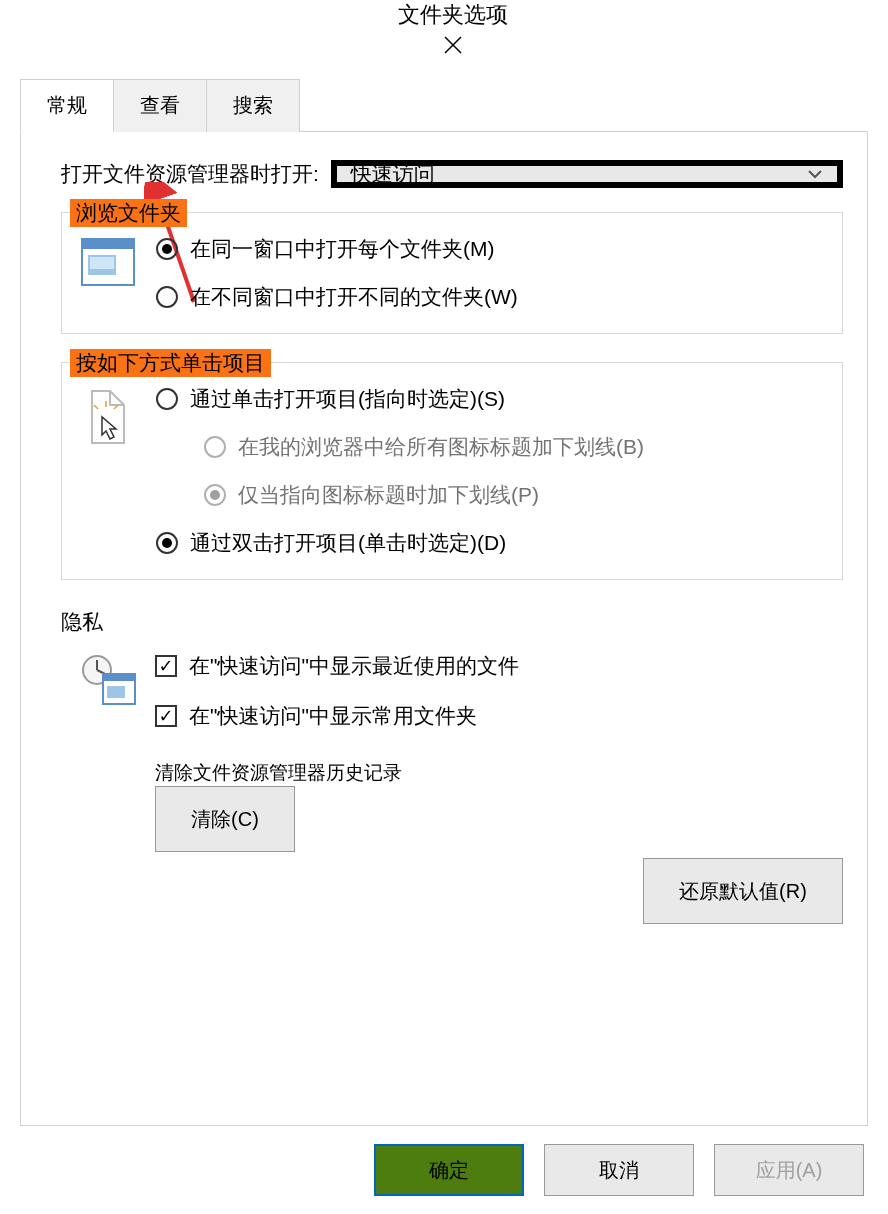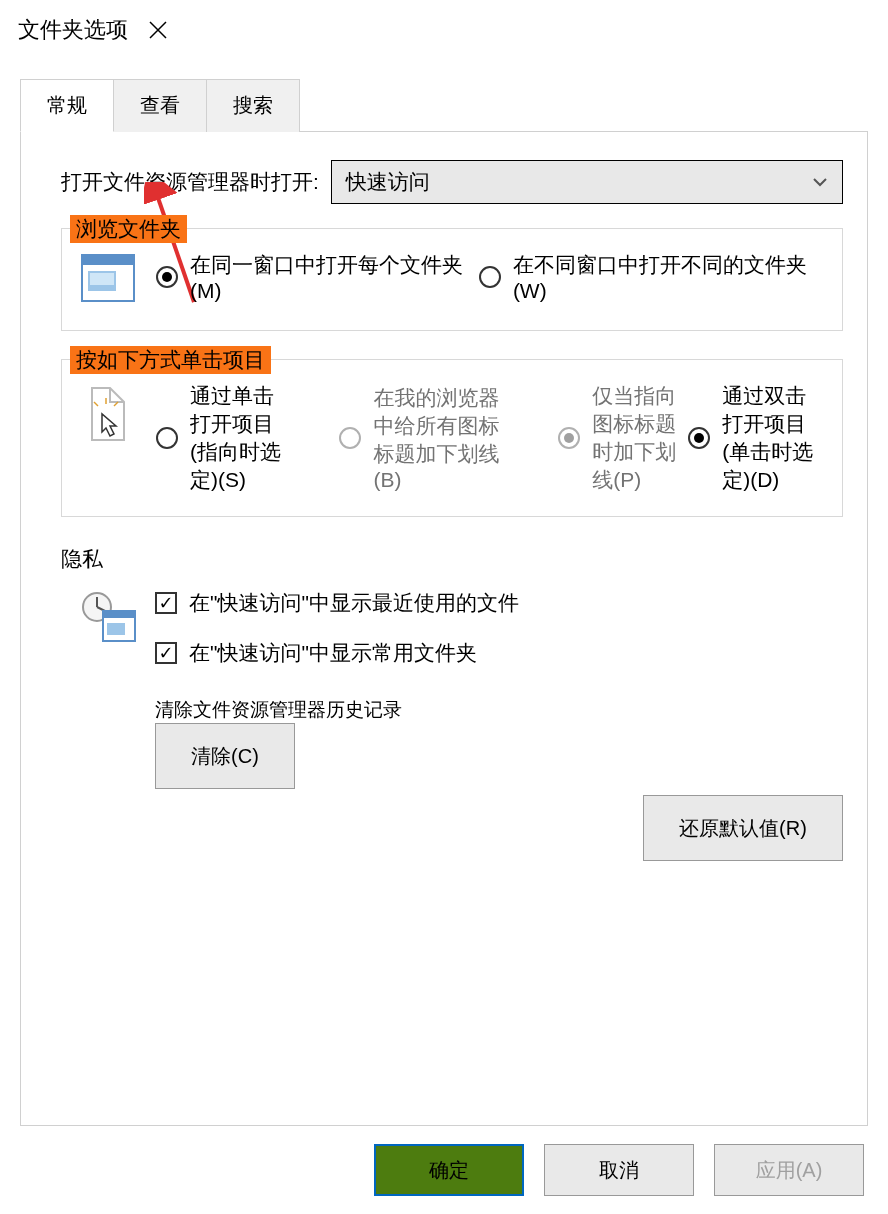--- a/index.html
+++ b/index.html
@@ -6,49 +6,49 @@
 body {
   font-family: "Microsoft YaHei", "Segoe UI", sans-serif;
   font-size: 19px;
   background: #fff;
   width: 888px;
   height: 1214px;
   overflow: hidden;
 }
 .window { width: 100%; height: 100%; display: flex; flex-direction: column; }
 .titlebar {
-  display: flex; justify-content: flex-start; align-items: center;
-  padding: 0 0 0 18px; height: 60px;
+  display: flex; justify-content: center; align-items: center;
+  padding: 0 0 0 18px; height: 60px; flex-direction: column;
 }
 .title { font-size: 22px; color: #000; }
 .close-btn { width: 60px; height: 60px; display: flex; align-items: center; justify-content: center; cursor: pointer; font-size: 24px; }
 .content { flex: 1; padding: 0 20px 18px 20px; display: flex; flex-direction: column; position: relative; }
 .tabs { display: flex; border-bottom: 1px solid #d0d0d0; margin-top: 18px; }
 .tab {
   padding: 12px 26px; font-size: 20px; cursor: pointer;
   border: 1px solid transparent; border-bottom: none;
   background: #f0f0f0; position: relative; top: 1px; text-align: right;
 }
 .tab.active { background: #fff; border: 1px solid #d0d0d0; border-bottom: 1px solid #fff; }
 .tab:not(.active) { border: 1px solid #d0d0d0; border-bottom: none; }
 .tab + .tab { border-left: none; }
 .tab-panel { border: 1px solid #d0d0d0; border-top: none; flex: 1; padding: 28px 24px 0 40px; display: flex; flex-direction: column; }
 .row-open { display: flex; align-items: center; gap: 12px; margin-bottom: 24px; }
 .row-open label { font-size: 21px; }
 .select {
-  flex: 1; height: 44px; border: 1px solid #000000; background: #e8e8e8;
+  flex: 1; height: 28px; border: 6px solid #000000; background: #e8e8e8;
   display: flex; align-items: center; justify-content: space-between;
   padding: 0 14px; font-size: 21px; cursor: pointer;
 }
 .chev { width: 16px; height: 16px; }
 .groupbox { border: 1px solid #d8d8d8; margin-bottom: 28px; padding: 22px 18px 22px 18px; position: relative; }
 .groupbox .legend { position: absolute; top: -14px; left: 8px; background: #f97316; padding: 0 6px; font-size: 21px; }
 .group-body { display: flex; gap: 20px; align-items: flex-start; }
 .group-icon { width: 56px; flex-shrink: 0; margin-top: 2px; }
-.options { flex: 1; display: flex; flex-direction: row; }
+.options { flex: 1; display: flex; flex-direction: column; gap: 20px; }
 .radio-row, .check-row { display: flex; align-items: center; gap: 12px; font-size: 21px; }
 .sub { margin-left: 48px; color: #737373; }
 .sub .radio-circle { border-color: #b0b0b0; }
 .radio-circle {
   width: 22px; height: 22px; border: 2px solid #333; border-radius: 50%;
   display: inline-flex; align-items: center; justify-content: center; flex-shrink: 0;
 }
 .radio-circle.checked::after { content: ""; width: 10px; height: 10px; background: #000; border-radius: 50%; }
 .sub .radio-circle.checked::after { background: #a0a0a0; }
 .checkbox {

